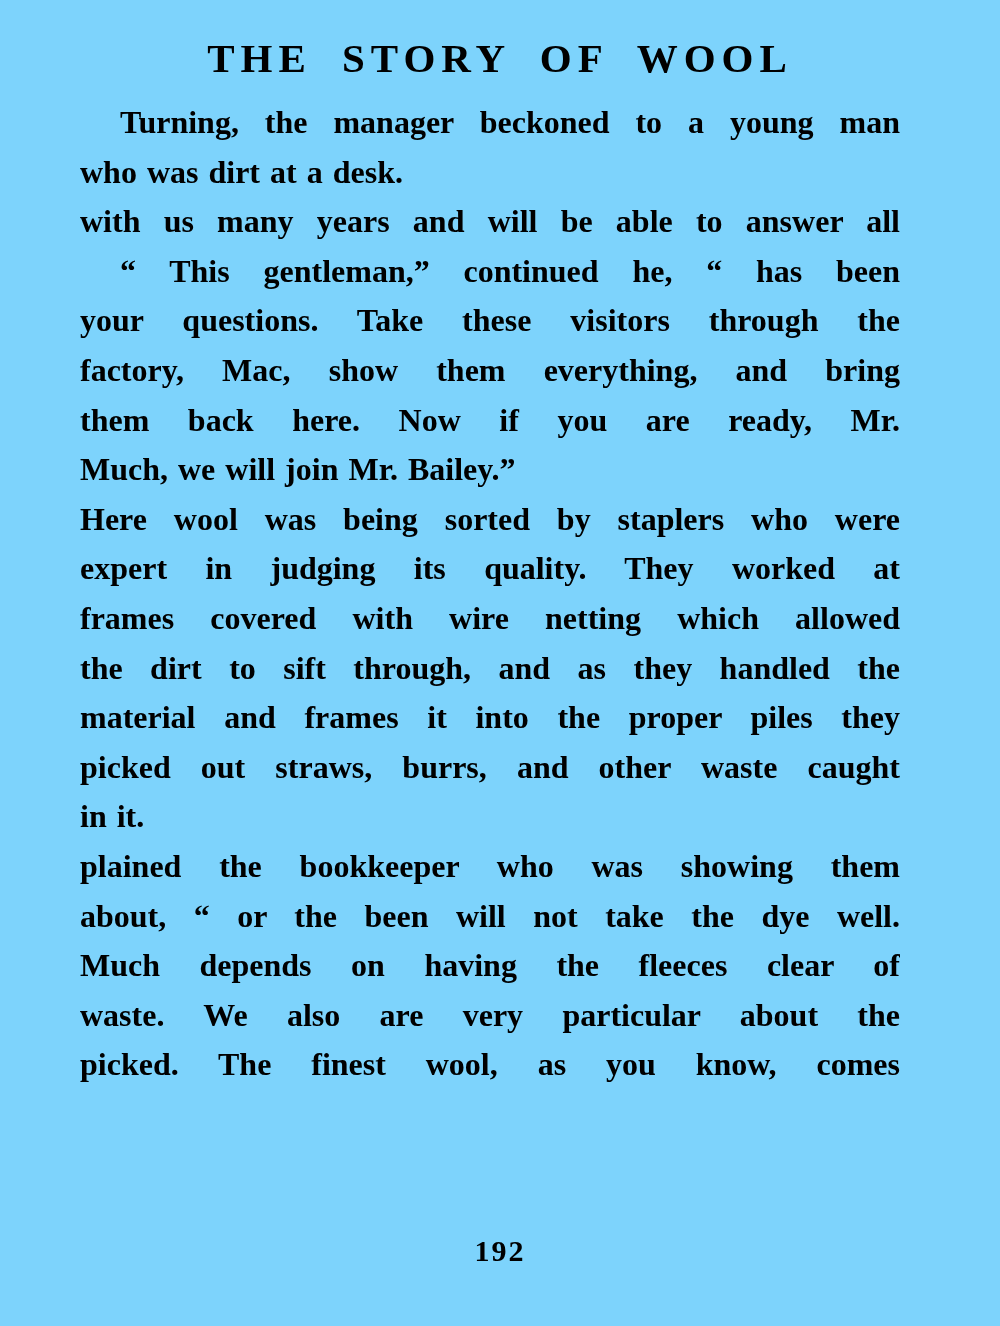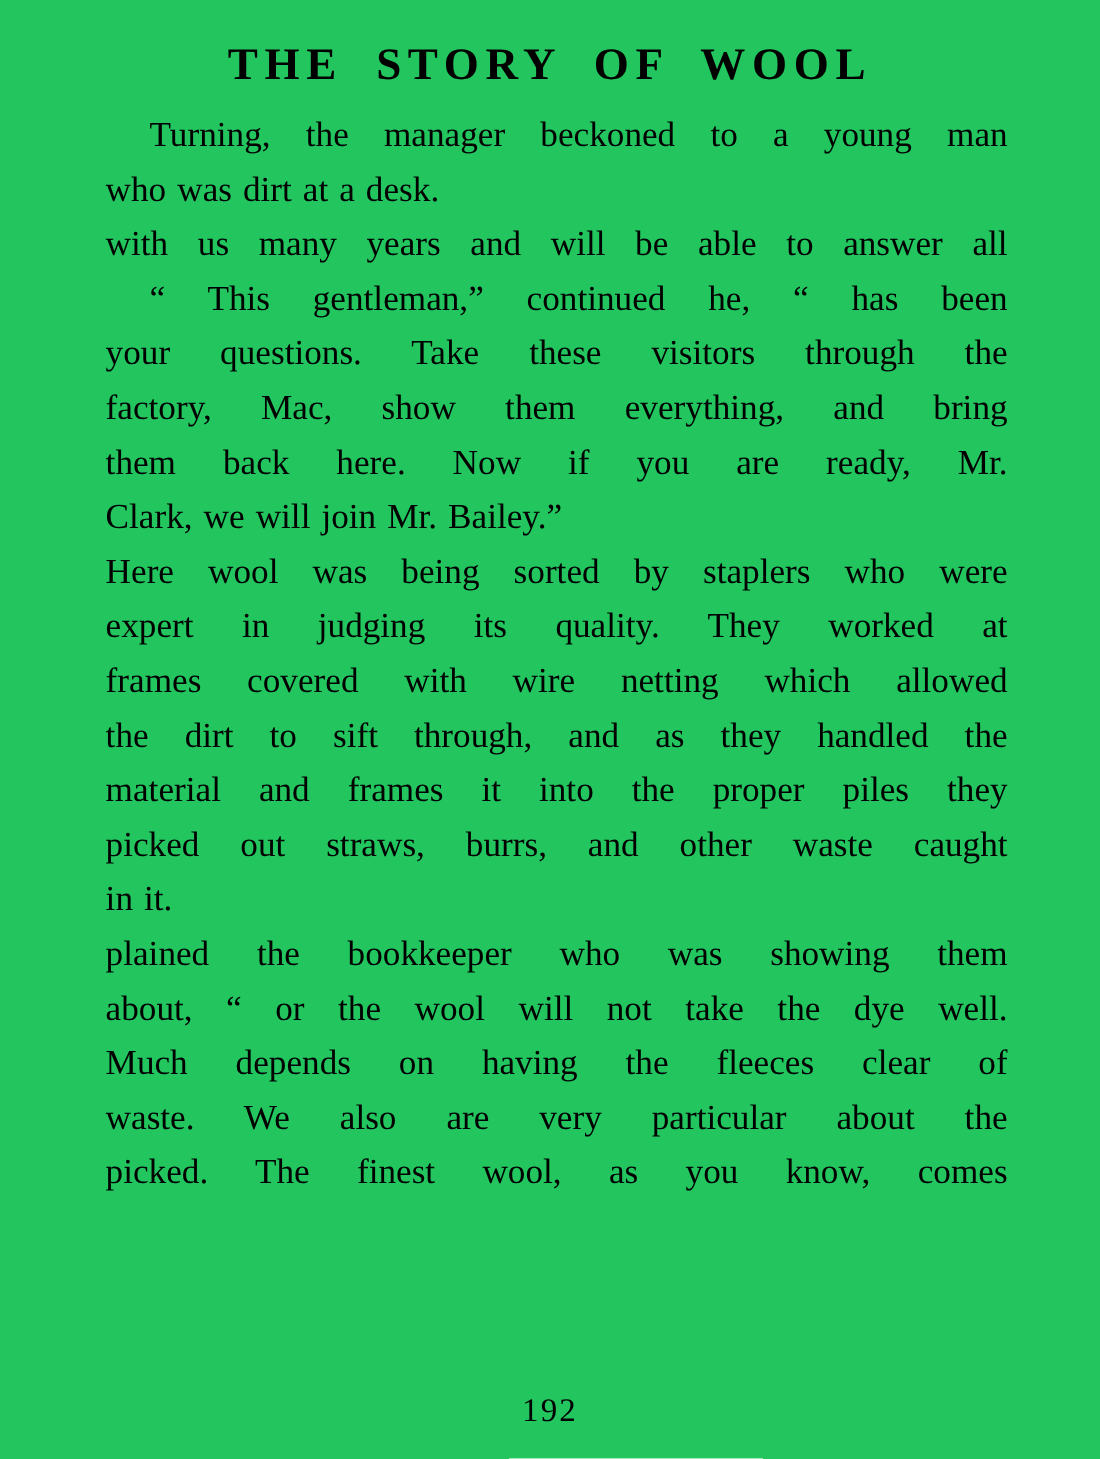--- a/index.html
+++ b/index.html
@@ -4,44 +4,44 @@
 <style>
   html, body {
     margin: 0;
     padding: 0;
     background: #ffffff;
   }
   .page {
     position: relative;
     width: 1000px;
     height: 1326px;
-    background: #22c55e;
+    background: #7dd3fc;
     color: #000000;
     font-family: "Liberation Serif", "DejaVu Serif", serif;
     overflow: hidden;
   }
   .title {
     position: absolute;
     top: 34px;
     left: 0;
     width: 100%;
     text-align: center;
     font-size: 41px;
     font-weight: bold;
     letter-spacing: 6px;
     word-spacing: 14px;
     white-space: nowrap;
   }
   .body-text {
     position: absolute;
     top: 98px;
-    left: 96px;
+    left: 80px;
     width: 820px;
     font-size: 32px;
-    font-weight: normal;
+    font-weight: bold;
     line-height: 49.6px;
     word-spacing: 2px;
   }
   .paragraph {
     margin: 0;
     padding: 0;
   }
   .line {
     text-align: justify;
     text-align-last: justify;
@@ -53,56 +53,55 @@
   .line.lastline {
     text-align-last: left;
   }
   .pagenum {
     position: absolute;
     top: 1234px;
     left: 0;
     width: 100%;
     text-align: center;
     font-size: 30px;
-    font-weight: normal;
+    font-weight: bold;
     letter-spacing: 2px;
-    margin-top: 32px;
   }
 </style>
 </head>
 <body>
 
 <div class="page">
   <div class="title">THE STORY OF WOOL</div>
 
   <div class="body-text">
       <div class="paragraph">
         <div class="line indent">Turning, the manager beckoned to a young man</div>
         <div class="line lastline">who was dirt at a desk.</div>
       </div>
       <div class="paragraph">
         <div class="line">with us many years and will be able to answer all</div>
         <div class="line indent">“ This gentleman,” continued he, “ has been</div>
         <div class="line">your questions. Take these visitors through the</div>
         <div class="line">factory, Mac, show them everything, and bring</div>
         <div class="line">them back here. Now if you are ready, Mr.</div>
-        <div class="line lastline">Clark, we will join Mr. Bailey.”</div>
+        <div class="line lastline">Much, we will join Mr. Bailey.”</div>
       </div>
       <div class="paragraph">
         <div class="line">Here wool was being sorted by staplers who were</div>
         <div class="line">expert in judging its quality. They worked at</div>
         <div class="line">frames covered with wire netting which allowed</div>
         <div class="line">the dirt to sift through, and as they handled the</div>
         <div class="line">material and frames it into the proper piles they</div>
         <div class="line">picked out straws, burrs, and other waste caught</div>
         <div class="line lastline">in it.</div>
       </div>
       <div class="paragraph">
         <div class="line">plained the bookkeeper who was showing them</div>
-        <div class="line">about, “ or the wool will not take the dye well.</div>
+        <div class="line">about, “ or the been will not take the dye well.</div>
         <div class="line">Much depends on having the fleeces clear of</div>
         <div class="line">waste. We also are very particular about the</div>
         <div class="line">picked. The finest wool, as you know, comes</div>
       </div>
     </div>
 
   <div class="pagenum">192</div>
 </div>
 
 </body></html>

